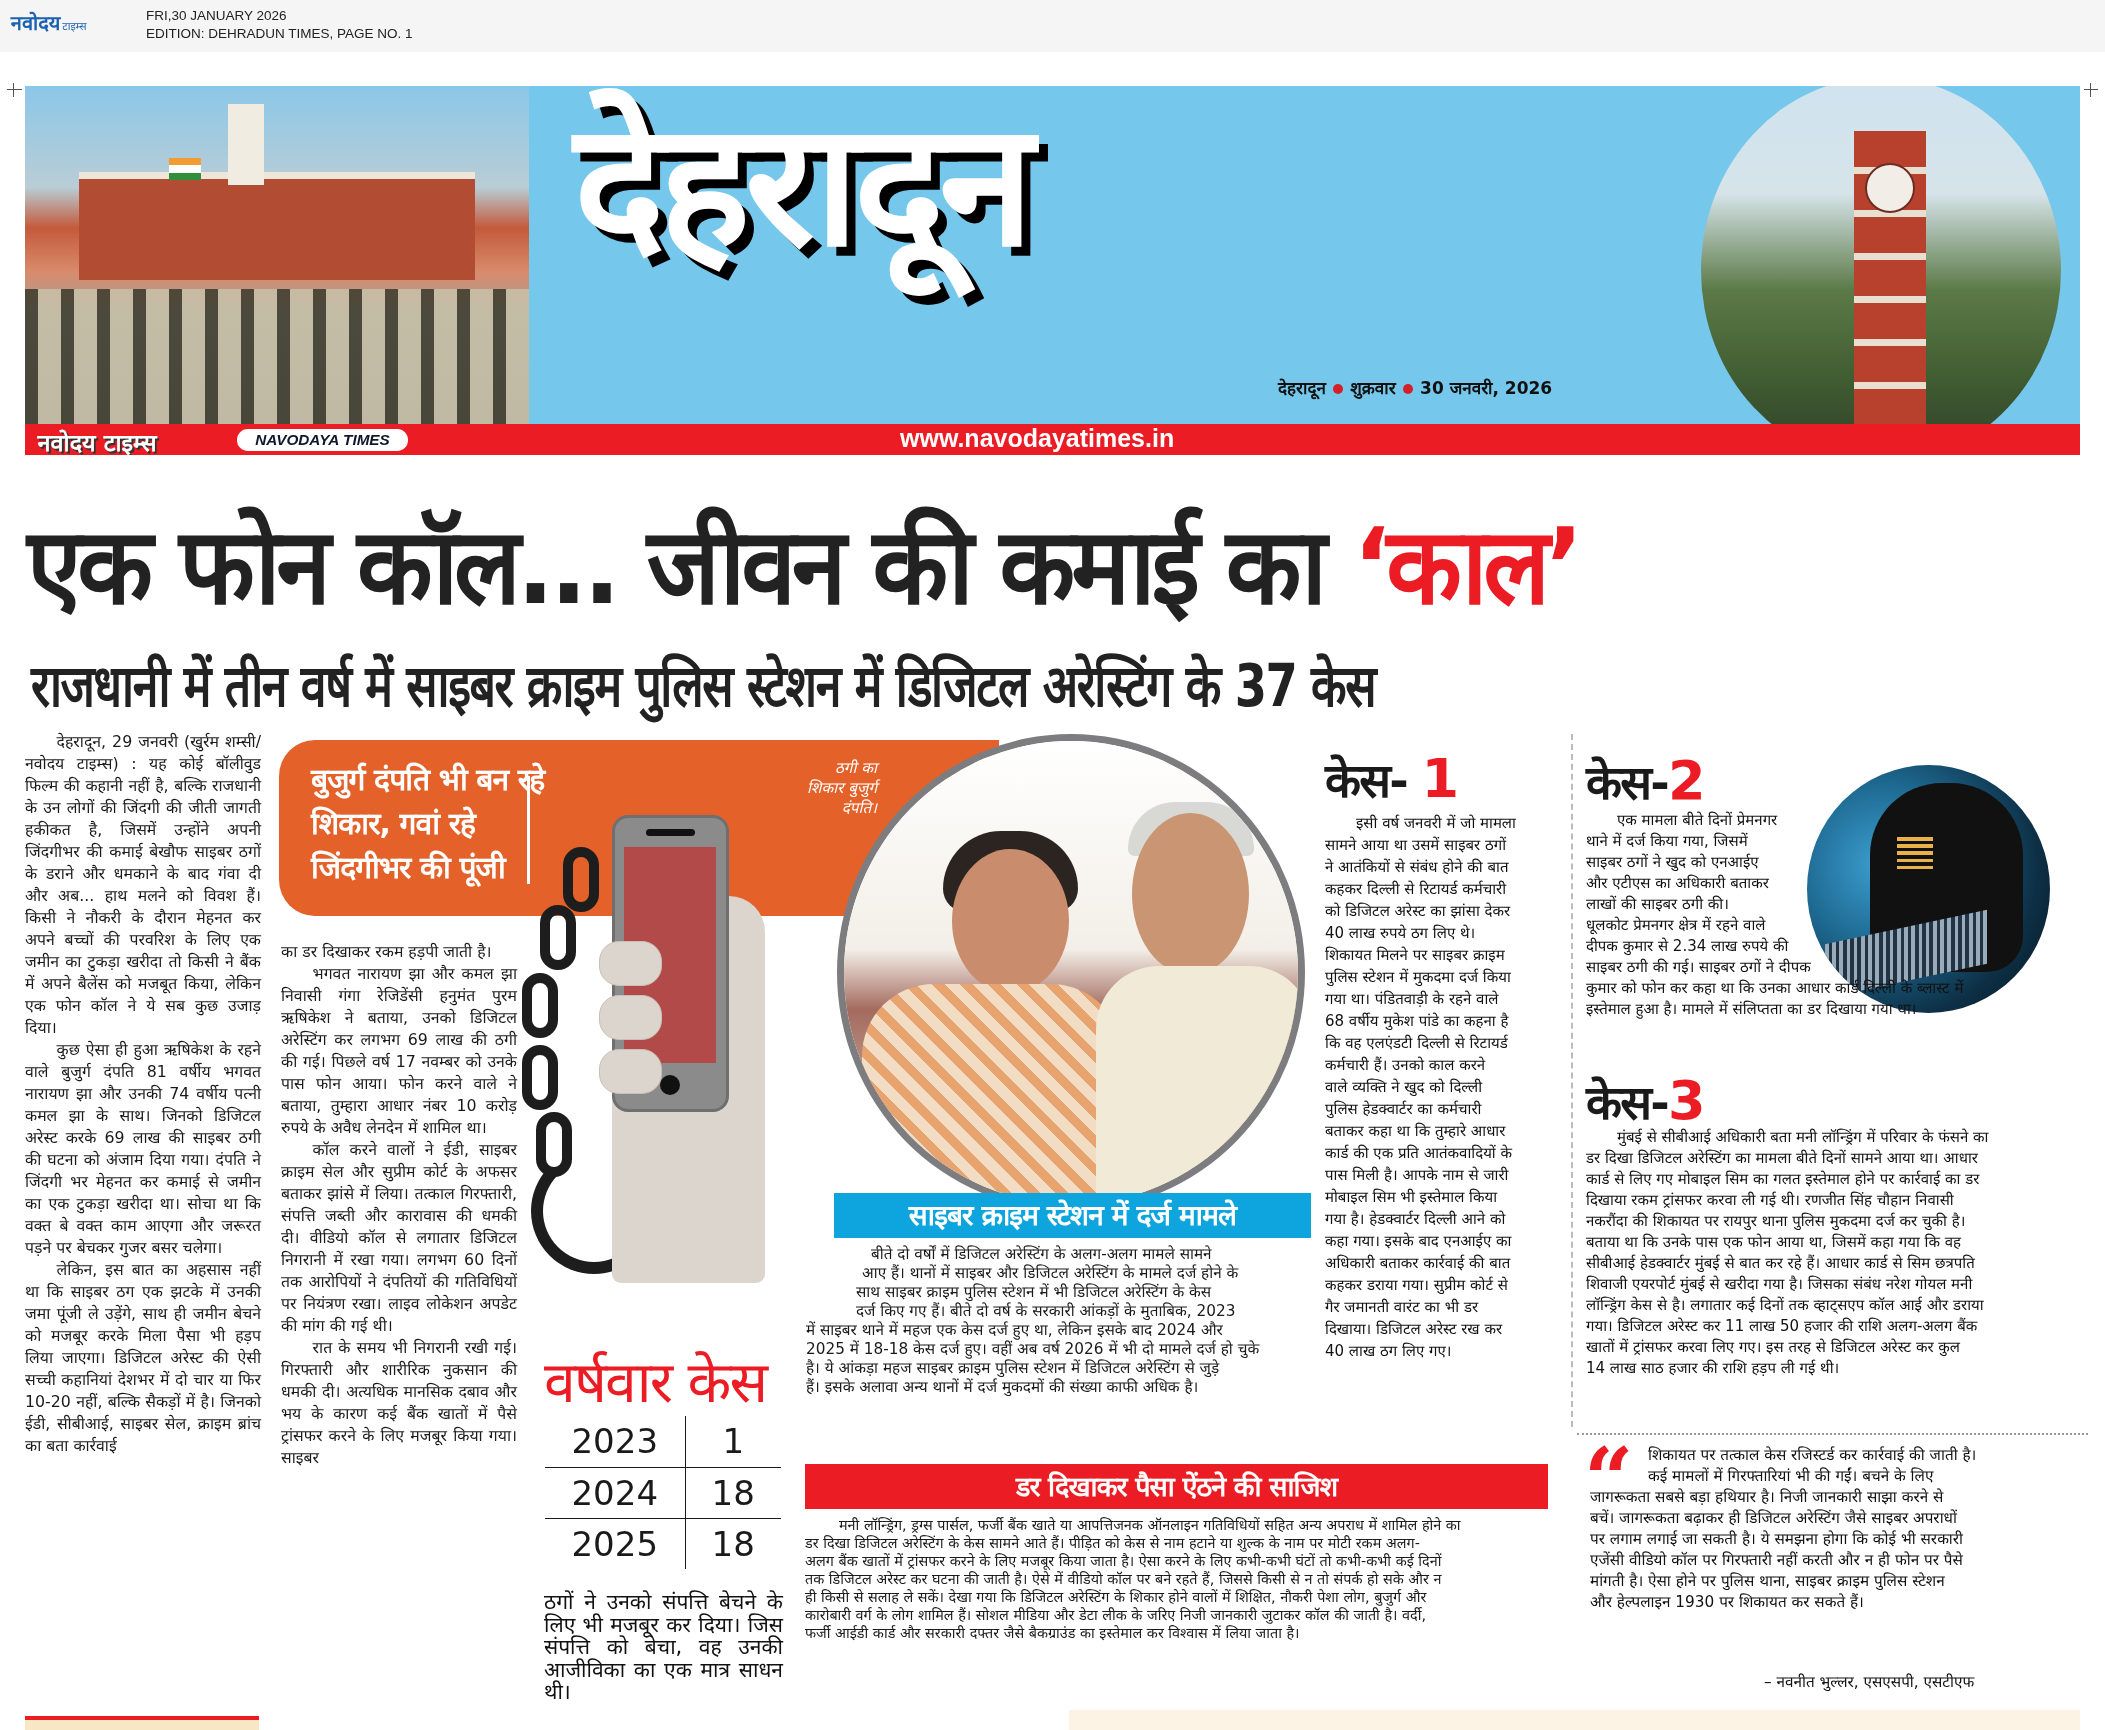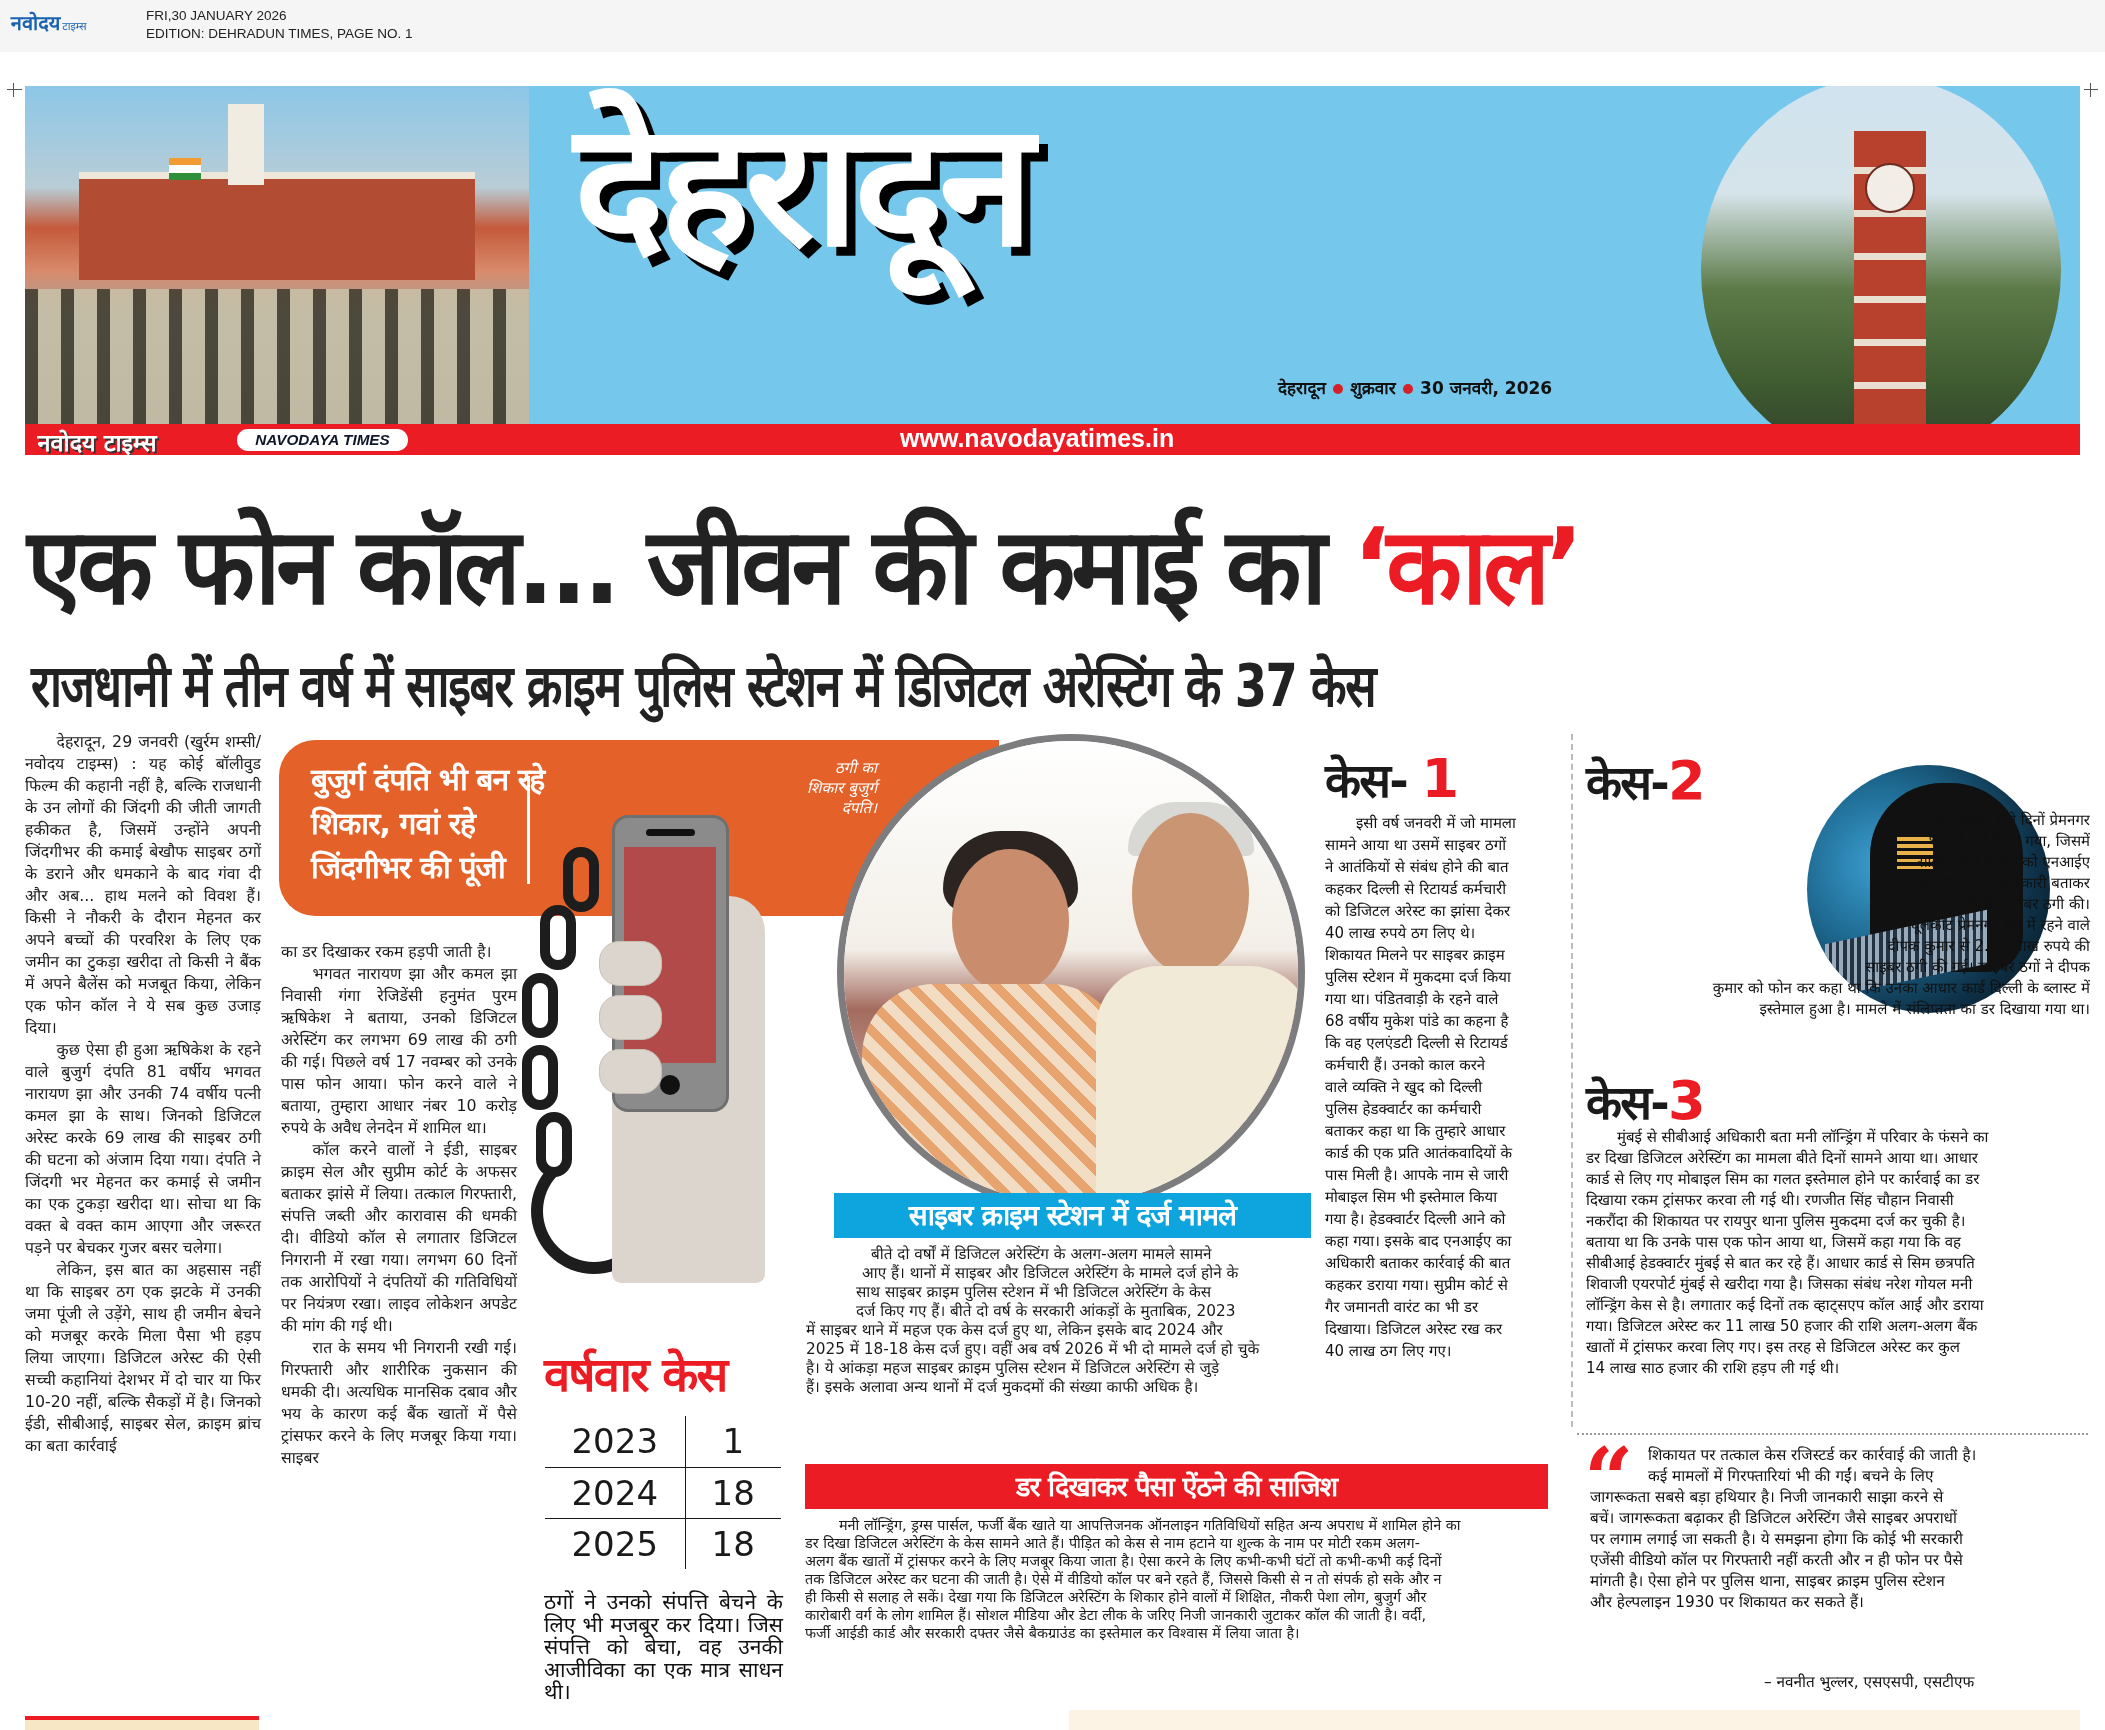--- a/index.html
+++ b/index.html
@@ -76,21 +76,21 @@
   .couple-photo .saree { position: absolute; left: 18px; top: 243px; width: 261px; height: 270px; border-radius: 72px 72px 0 0; background: repeating-linear-gradient(45deg, #e8a46f 0 9px, #f2ddc4 9px 20px); }
   .couple-photo .man-face { position: absolute; left: 288px; top: 72px; width: 117px; height: 162px; border-radius: 50%; background: #c99572; }
   .couple-photo .man-hair { position: absolute; left: 284px; top: 61px; width: 126px; height: 54px; border-radius: 63px 63px 9px 9px; background: #d8d8d4; }
   .couple-photo .shirt { position: absolute; left: 252px; top: 225px; width: 216px; height: 270px; border-radius: 63px 63px 0 0; background: #f1ead7; }
 
   .blue-banner { position: absolute; left: 834px; top: 1193px; width: 477px; height: 45px; background: #0ea5df; color: #fff; font-family: "DejaVu Sans", sans-serif; font-weight: bold; font-size: 28px; text-align: center; line-height: 45px; letter-spacing: -0.9px; }
   .center-body { position: absolute; left: 806px; top: 1245px; width: 504px; font-family: "DejaVu Sans", sans-serif; font-size: 15.3px; line-height: 19px; color: #1a1a1a; }
   .center-body .line { display: block; white-space: nowrap; overflow: hidden; }
 
   
-  .year-title { position: absolute; left: 544px; top: 1341px; font-family: "DejaVu Sans", sans-serif; font-weight: bold; font-size: 47px; color: #ec1c24; letter-spacing: -1.8px; }
+  .year-title { position: absolute; left: 544px; top: 1341px; font-family: "DejaVu Sans", sans-serif; font-weight: normal; font-size: 57px; color: #ec1c24; letter-spacing: -1.8px; }
   .year-table { position: absolute; left: 545px; top: 1416px; width: 236px; border-collapse: collapse; }
   .year-table td { font-family: "DejaVu Sans", sans-serif; font-size: 34px; height: 51px; color: #1a1a1a; padding: 0; }
   .year-table td.y { width: 140px; text-align: center; border-right: 1.8px solid #1a1a1a; }
   .year-table td.v { text-align: center; }
   .year-table tr + tr td { border-top: 1.8px solid #1a1a1a; }
   .year-table-foot { position: absolute; left: 544px; top: 1591px; width: 239px; font-family: "DejaVu Sans", sans-serif; font-size: 21px; line-height: 22.5px; text-align: justify; }
 
   
   .red-banner { position: absolute; left: 805px; top: 1464px; width: 743px; height: 45px; background: #ec1c24; color: #fff; font-family: "DejaVu Sans", sans-serif; font-weight: bold; font-size: 27px; text-align: center; line-height: 45px; letter-spacing: -0.9px; }
   .saazish-body { position: absolute; left: 805px; top: 1516px; width: 747px; font-family: "DejaVu Sans", sans-serif; font-size: 14.4px; line-height: 18px; color: #1a1a1a; }
@@ -103,21 +103,21 @@
   .case1-body .line { display: block; white-space: nowrap; overflow: hidden; }
   .v-dotted { position: absolute; left: 1571px; top: 734px; width: 0; height: 693px; border-left: 2.7px dashed #bbb; }
 
   .hacker-photo { position: absolute; left: 1807px; top: 765px; width: 243px; height: 248px; border-radius: 50%; overflow: hidden;
     background: radial-gradient(circle at 30% 40%, #3b9ecf 0%, #1e6a92 35%, #0d2f45 70%, #08121a 100%); }
   .hacker-photo .hood { position: absolute; left: 63px; top: 18px; width: 153px; height: 189px; border-radius: 72px 72px 36px 36px; background: #111; }
   .hacker-photo .mask { position: absolute; left: 90px; top: 72px; width: 36px; height: 36px; background: repeating-linear-gradient(180deg, #e8b14a 0 3.6px, #111 3.6px 7.2px); }
   .hacker-photo .keys { position: absolute; left: 18px; top: 162px; width: 162px; height: 54px; background: repeating-linear-gradient(90deg, #9ab 0 3.6px, #234 3.6px 7.2px); transform: skewY(-12deg); }
 
   .case2-body { position: absolute; left: 1586px; top: 810px; width: 504px; font-family: "DejaVu Sans", sans-serif; font-size: 15px; line-height: 21px; }
-  .case2-body .line { display: block; white-space: nowrap; overflow: hidden; text-align: right; }
+  .case2-body .line { display: block; white-space: nowrap; overflow: hidden; }
   .case3-body { position: absolute; left: 1586px; top: 1127px; width: 504px; font-family: "DejaVu Sans", sans-serif; font-size: 15px; line-height: 21px; }
   .case3-body .line { display: block; white-space: nowrap; overflow: hidden; }
 
   .h-dotted { position: absolute; left: 1577px; top: 1433px; width: 511px; height: 0; border-top: 2.7px dotted #999; }
   .quote-mark { position: absolute; left: 1584px; top: 1436px; font-family: "DejaVu Serif", serif; font-size: 86px; color: #ec1c24; font-weight: bold; line-height: 1; }
   .quote-body { position: absolute; left: 1590px; top: 1445px; width: 493px; font-family: "DejaVu Sans", sans-serif; font-size: 15.3px; line-height: 21px; }
   .quote-body .line { display: block; white-space: nowrap; overflow: hidden; }
   .quote-body .line.ind { padding-left: 58px; }
   .quote-author { position: absolute; left: 1764px; top: 1671px; font-family: "DejaVu Sans", sans-serif; font-size: 15.3px; }
 

